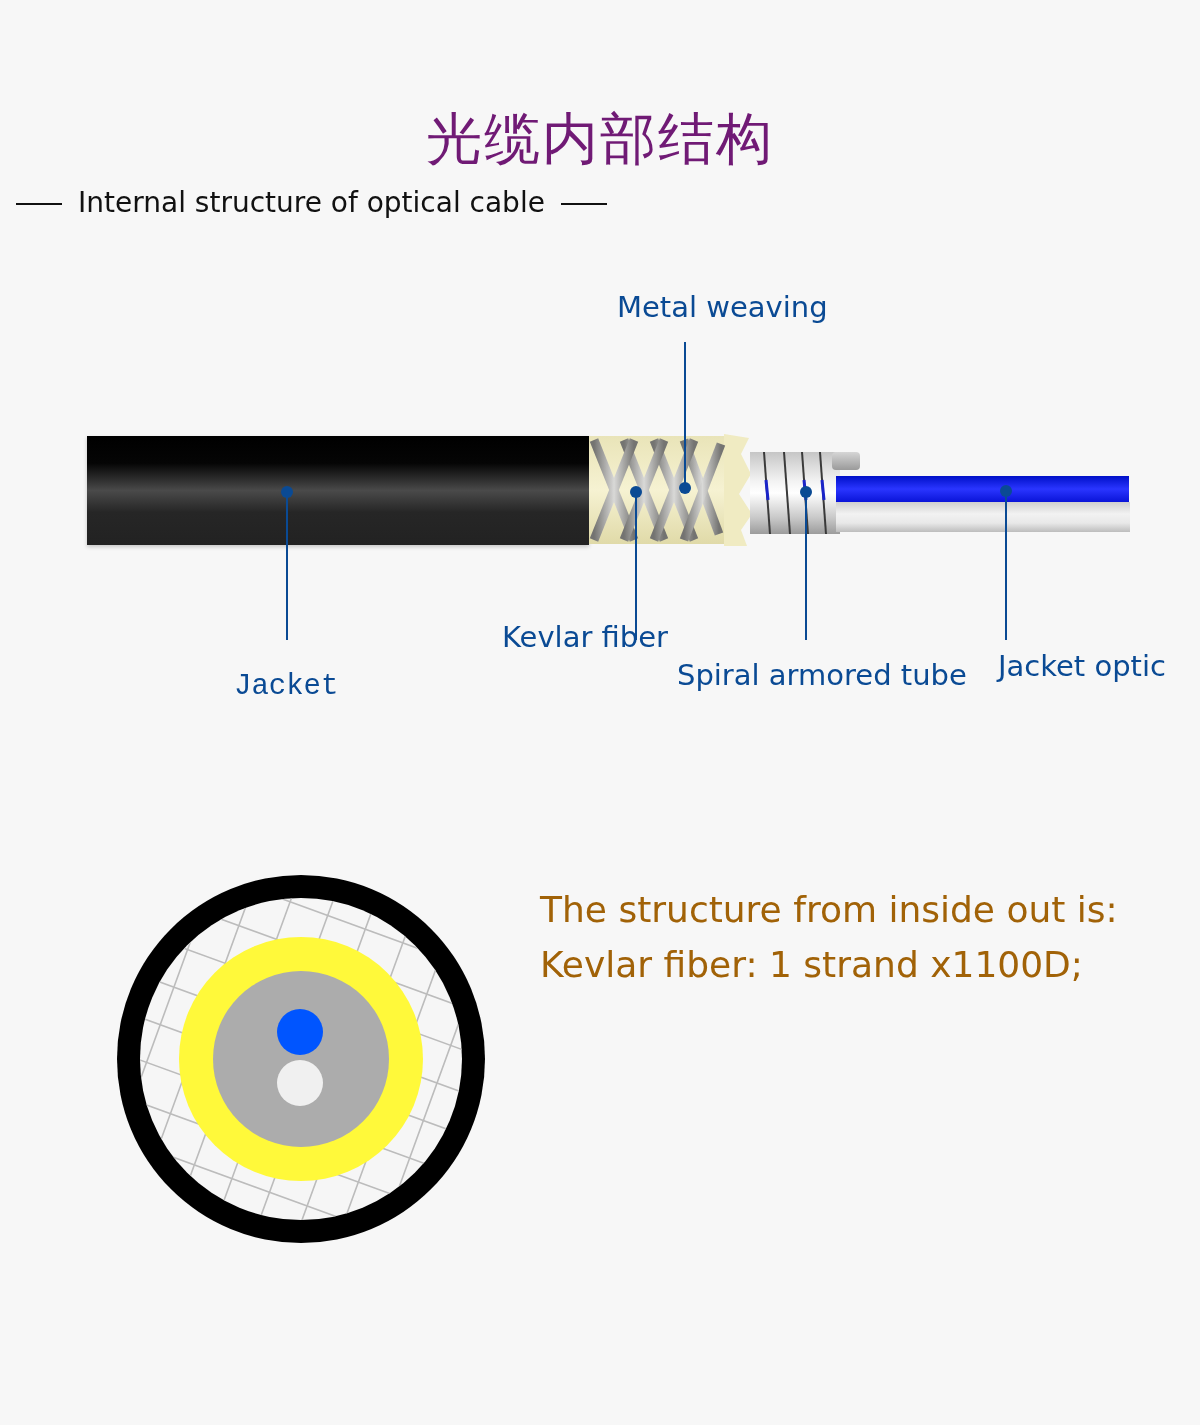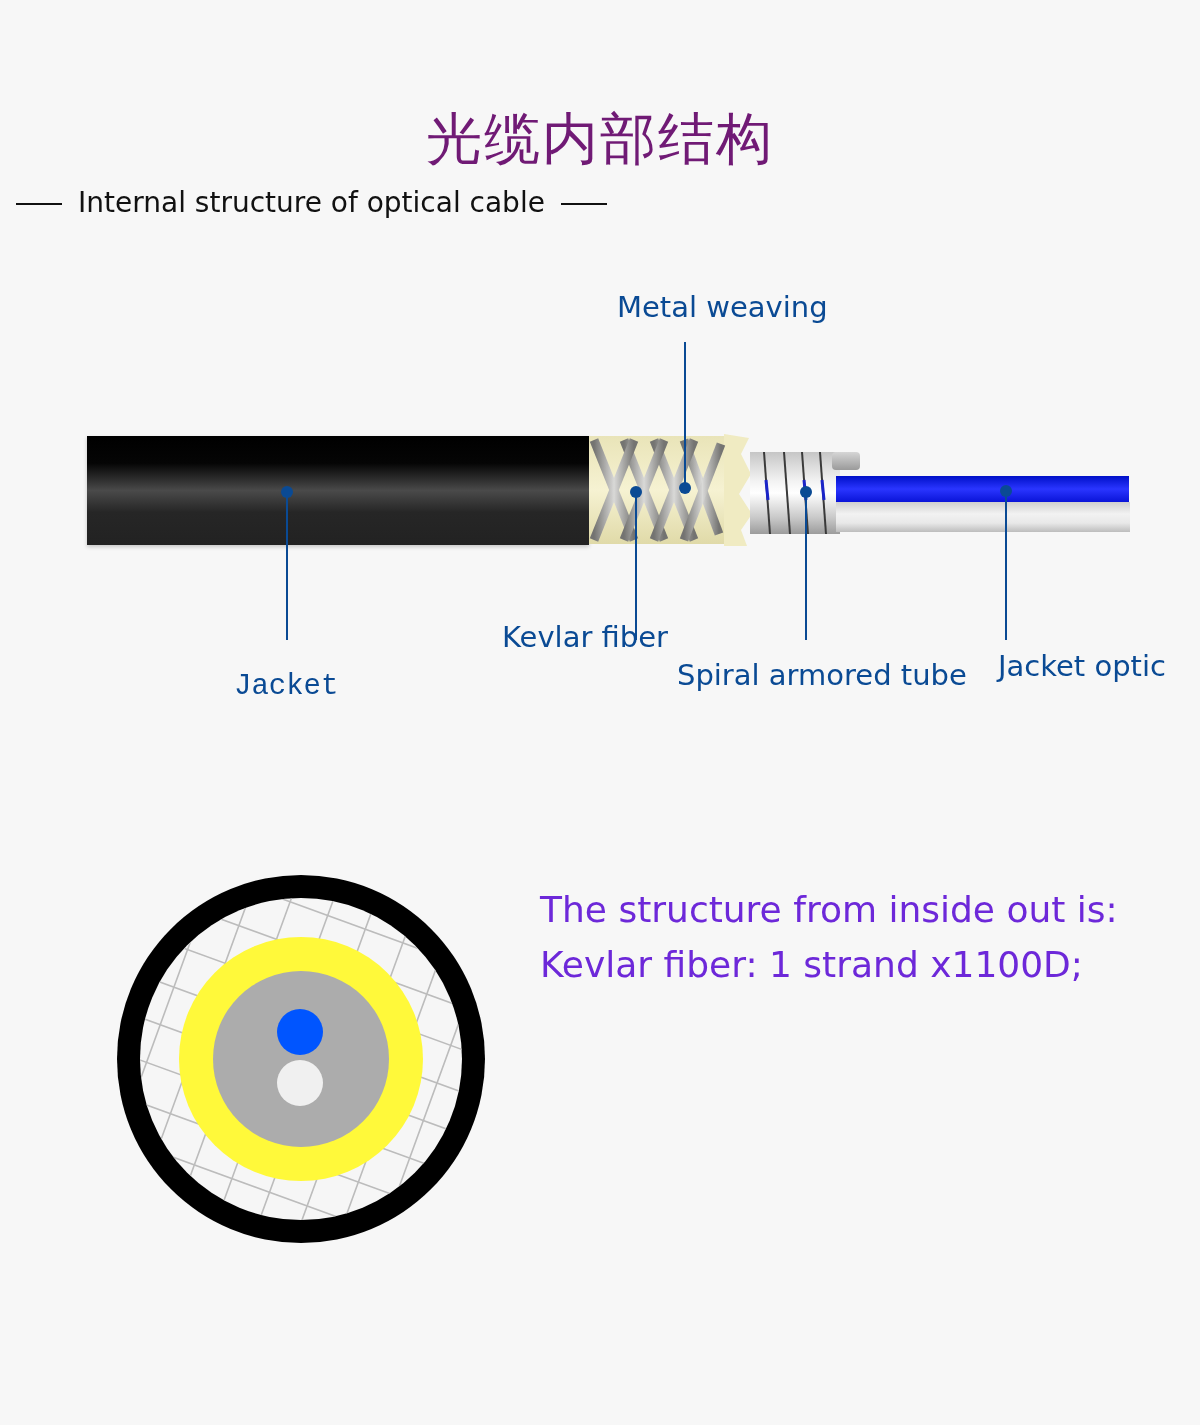--- a/index.html
+++ b/index.html
@@ -19,21 +19,21 @@
   .kevlar { position:absolute; left:589px; top:434px; width:165px; height:112px; }
   .armor { position:absolute; left:750px; top:452px; width:90px; height:82px;
            background:linear-gradient(#c6c6c6 0%, #f2f2f2 35%, #ffffff 50%, #c9c9c9 80%, #9c9c9c 100%); }
   .armor-cap { position:absolute; left:832px; top:452px; width:28px; height:18px; border-radius:4px;
                background:linear-gradient(#d6d6d6,#9a9a9a); }
   .fiber-blue { position:absolute; left:836px; top:476px; width:293px; height:26px;
                 background:linear-gradient(#0010c8 0%, #2a35ff 50%, #0a14d8 100%); }
   .fiber-white { position:absolute; left:836px; top:502px; width:294px; height:30px;
                  background:linear-gradient(#cfcfcf 0%, #f2f2f2 40%, #e8e8e8 70%, #bdbdbd 100%); }
   .section-circle { position:absolute; left:117px; top:875px; width:368px; height:368px; }
-  .specs { position:absolute; left:540px; top:882px; font-size:36px; line-height:55px; color:#6d28d9; }
+  .specs { position:absolute; left:540px; top:882px; font-size:36px; line-height:55px; color:#a16207; }
   .specs div { white-space:pre; }
 </style>
 </head>
 <body>
 
 <div class="title">光缆内部结构</div>
 <div class="subtitle">
   <span class="dash"></span><span>Internal structure of optical cable</span><span class="dash"></span>
 </div>
 

